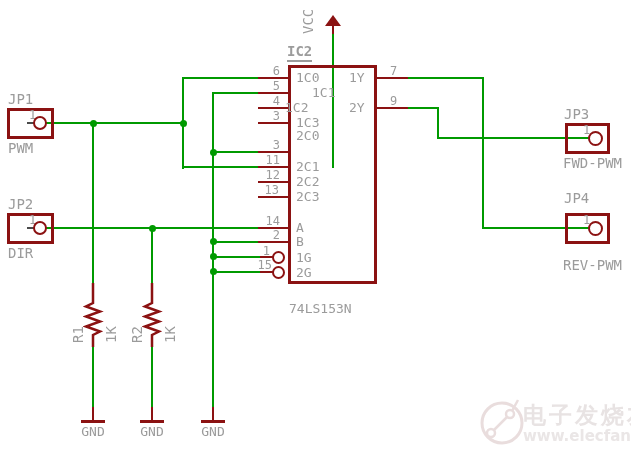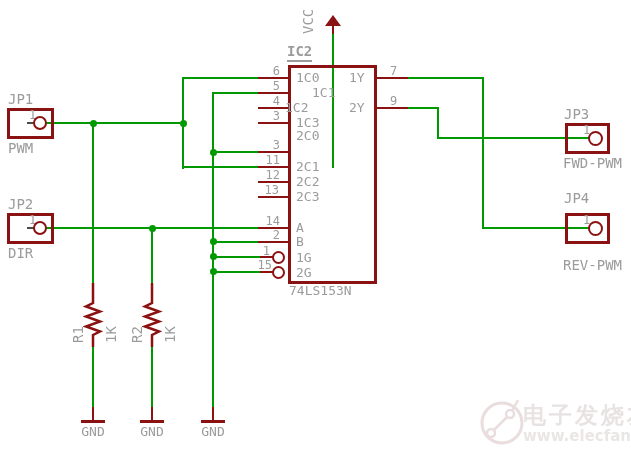--- a/index.html
+++ b/index.html
@@ -85,21 +85,21 @@
 
   <div>
     <div class="w" style="left:408px;top:107px;width:30px;height:2px"></div>
     <div class="w" style="left:437px;top:107px;width:2px;height:32px"></div>
     <div class="w" style="left:437px;top:137px;width:153px;height:2px"></div>
   </div>
 
   <div>
     <span class="t ref" style="left:287px;top:43px">IC2</span>
     <div class="partbox" style="left:288px;top:65px;width:89px;height:219px"></div>
-    <span class="ts" style="left:289px;top:283px">74LS153N</span>
+    <span class="ts" style="left:289px;top:301px">74LS153N</span>
 
     <div class="r" style="left:258px;top:77px;width:30px;height:2px"></div>
     <div class="r" style="left:258px;top:92px;width:30px;height:2px"></div>
     <div class="r" style="left:258px;top:107px;width:30px;height:2px"></div>
     <div class="r" style="left:258px;top:122px;width:30px;height:2px"></div>
     <div class="r" style="left:258px;top:151px;width:30px;height:2px"></div>
     <div class="r" style="left:258px;top:166px;width:30px;height:2px"></div>
     <div class="r" style="left:258px;top:181px;width:30px;height:2px"></div>
     <div class="r" style="left:258px;top:196px;width:30px;height:2px"></div>
     <div class="r" style="left:258px;top:227px;width:30px;height:2px"></div>

